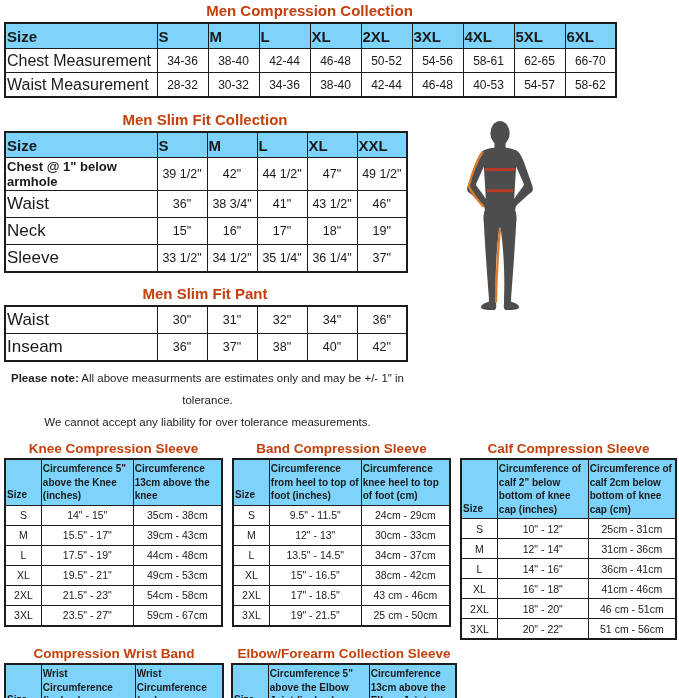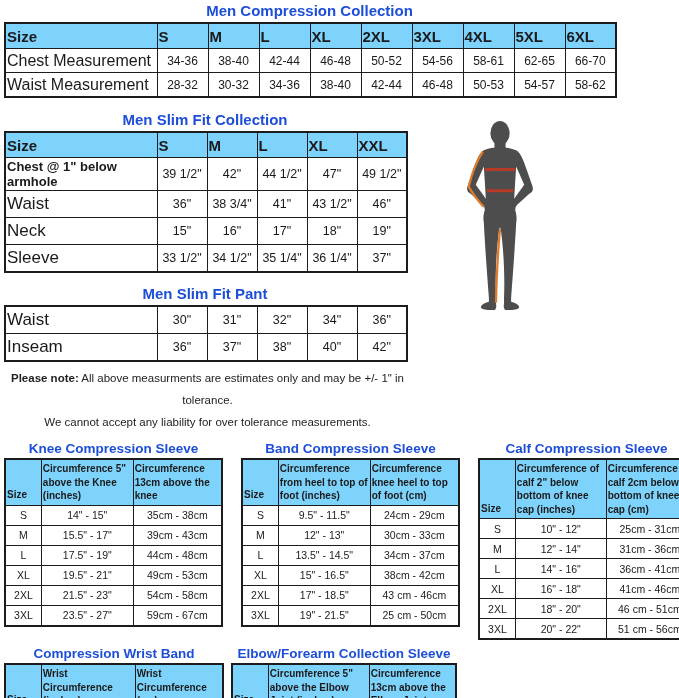--- a/index.html
+++ b/index.html
@@ -1,20 +1,20 @@
 <!DOCTYPE html>
 <html><head>
 <meta charset="utf-8">
 <style>
   html,body{margin:0;padding:0;background:#fff;}
   .page{
     position:relative;width:679px;height:698px;overflow:hidden;background:#fff;
     font-family:"Liberation Sans",sans-serif;color:#1a1a1a;
   }
-  .title{font-weight:bold;text-align:center;color:#1d4ed8;}
+  .title{font-weight:bold;text-align:center;color:#c2410c;}
   .t-main{font-size:15px;line-height:19px;}
   .t1{width:611px;margin:1px 0 2px 4px;}
   .t2{width:402px;margin:12px 0 2px 4px;}
   .t3{width:402px;margin:11px 0 2px 4px;}
   table{border-collapse:collapse;table-layout:fixed;background:#fff;}
   .tbl{border:2px solid #1c1c1c;}
   .tbl th,.tbl td{border:1px solid #1c1c1c;overflow:hidden;}
   .tbl th{background:#7dd3fc;font-weight:bold;text-align:left;}
   
   .mainT{margin-left:4px;}
@@ -24,21 +24,21 @@
   .main6 td{height:24px;font-size:12.5px;}
   .main6 td:first-child{font-size:17px;}
   .main6 tbody tr:first-child td{height:17px;}
   .main6 tbody tr:first-child td:first-child{font-size:13px;font-weight:bold;}
   .pant td{height:24px;font-size:12.5px;}
   .pant td:first-child{font-size:17px;}
   
   .note{width:415px;margin:5px 0 4px 0;text-align:center;font-size:11.5px;line-height:22px;color:#222;}
   .note .b{font-weight:bold;}
   
-  .row-mid{display:flex;gap:18px;margin:8px 0 0 4px;align-items:flex-start;}
+  .row-mid{display:flex;gap:9px;margin:8px 0 0 4px;align-items:flex-start;}
   .row-bot{display:flex;gap:7px;margin:6px 0 0 4px;align-items:flex-start;}
   .t-small{font-size:13.5px;line-height:16px;margin-bottom:1px;}
   .small th{font-size:10px;line-height:1.35;padding:2px 1px;font-weight:bold;vertical-align:middle;}
   .small th:first-child{vertical-align:bottom;padding-bottom:3px;}
   .small td{font-size:10.5px;height:17px;text-align:center;}
   .row-bot .small td{height:16px;}
   
   .figure{position:absolute;left:441px;top:120px;width:120px;height:202px;}
 </style>
 </head>
@@ -80,21 +80,21 @@
           <td>66-70</td>
         </tr>
         <tr>
           <td>Waist Measurement</td>
           <td>28-32</td>
           <td>30-32</td>
           <td>34-36</td>
           <td>38-40</td>
           <td>42-44</td>
           <td>46-48</td>
-          <td>50-53</td>
+          <td>40-53</td>
           <td>54-57</td>
           <td>58-62</td>
         </tr>
       </tbody>
   </table>
 
   <div class="title t-main t2">Men Slim Fit Collection</div>
   <table class="tbl mainT main6" style="width:402px">
     <colgroup>
         <col style="width:152px">

